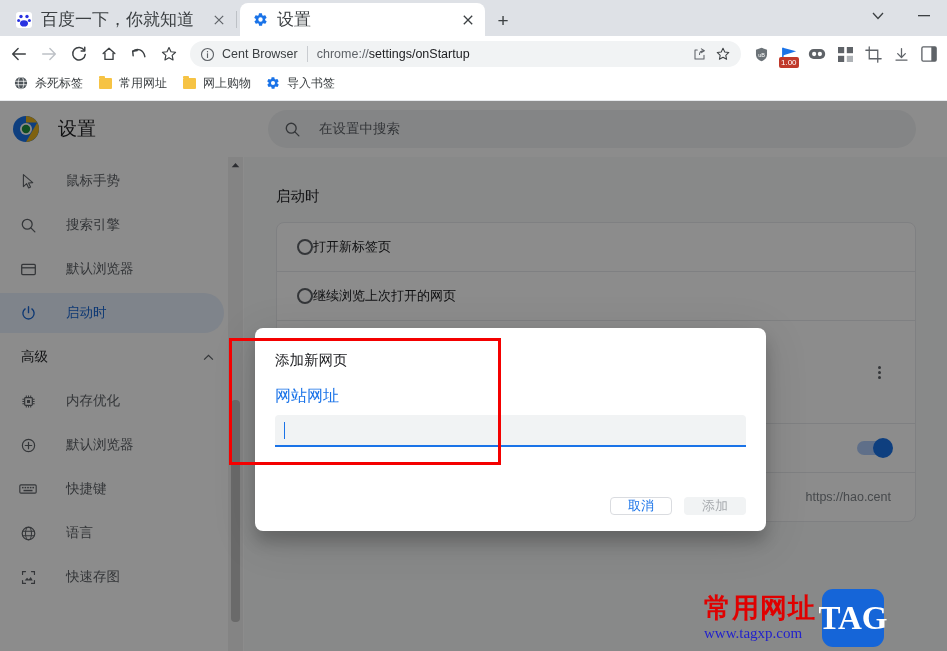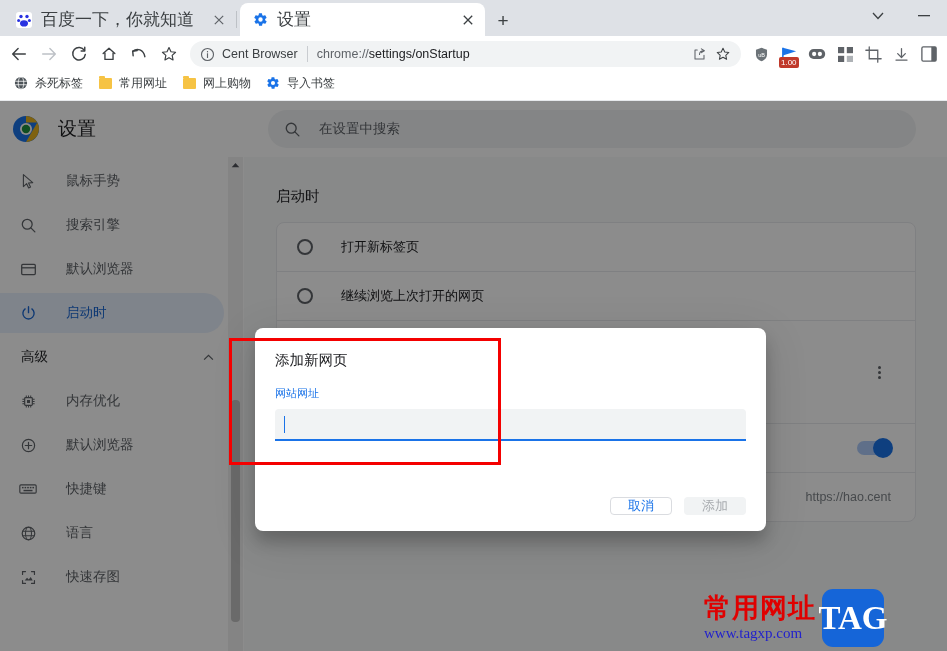--- a/index.html
+++ b/index.html
@@ -181,21 +181,21 @@
   }
   .row:last-child { border-bottom: none; }
   .radio {
     width: 16px; height: 16px; border: 2px solid #5f6368; border-radius: 50%;
     box-sizing: border-box; flex: 0 0 16px;
   }
   .checkbox {
     width: 15px; height: 15px; border: 2px solid #5f6368; border-radius: 2px;
     box-sizing: border-box; flex: 0 0 15px;
   }
-  .row-label { margin-left: 28px; font-size: 13px; color: #202124; }
+  .row-label { font-size: 13px; color: #202124; }
   .row-label.nomargin { margin-left: 0; }
   .row-value { margin-left: auto; font-size: 12.5px; color: #80868b; }
   .dots {
     margin-left: auto; width: 24px; height: 24px;
     display: flex; flex-direction: column; align-items: center; justify-content: center; gap: 2px;
   }
   .dots i { width: 3px; height: 3px; background: #5f6368; border-radius: 50%; display: block; }
   .toggle {
     margin-left: auto; width: 34px; height: 14px; border-radius: 7px;
     background: #aecbfa; position: relative;
@@ -210,21 +210,21 @@
     position: absolute; top: 101px; left: 0; width: 947px; height: 550px;
     background: rgba(0,0,0,0.45);
   }
   .dialog {
     position: absolute; left: 255px; top: 328px; width: 511px; height: 203px;
     background: #ffffff; border-radius: 8px;
     box-shadow: 0 11px 15px rgba(0,0,0,0.2), 0 9px 46px rgba(0,0,0,0.12);
     box-sizing: border-box;
   }
   .dlg-title { margin: 23px 4px 0 20px; font-size: 14.5px; color: #202124; }
-  .dlg-label { margin: 16px 0 0 20px; font-size: 11px; color: #1a73e8; }
+  .dlg-label { margin: 16px 0 0 20px; font-size: 16px; color: #1a73e8; }
   .dlg-field {
     margin: 8px 20px 0 20px; height: 30px;
     background: #f1f3f4; border-bottom: 2px solid #1a73e8;
     border-radius: 4px 4px 0 0; display: flex; align-items: center;
   }
   .caret {
     margin-left: 9px; width: 1px; height: 17px; background: #1a73e8;
   }
   .dlg-actions {
     position: absolute; right: 20px; bottom: 16px; display: flex; align-items: center; gap: 12px;

